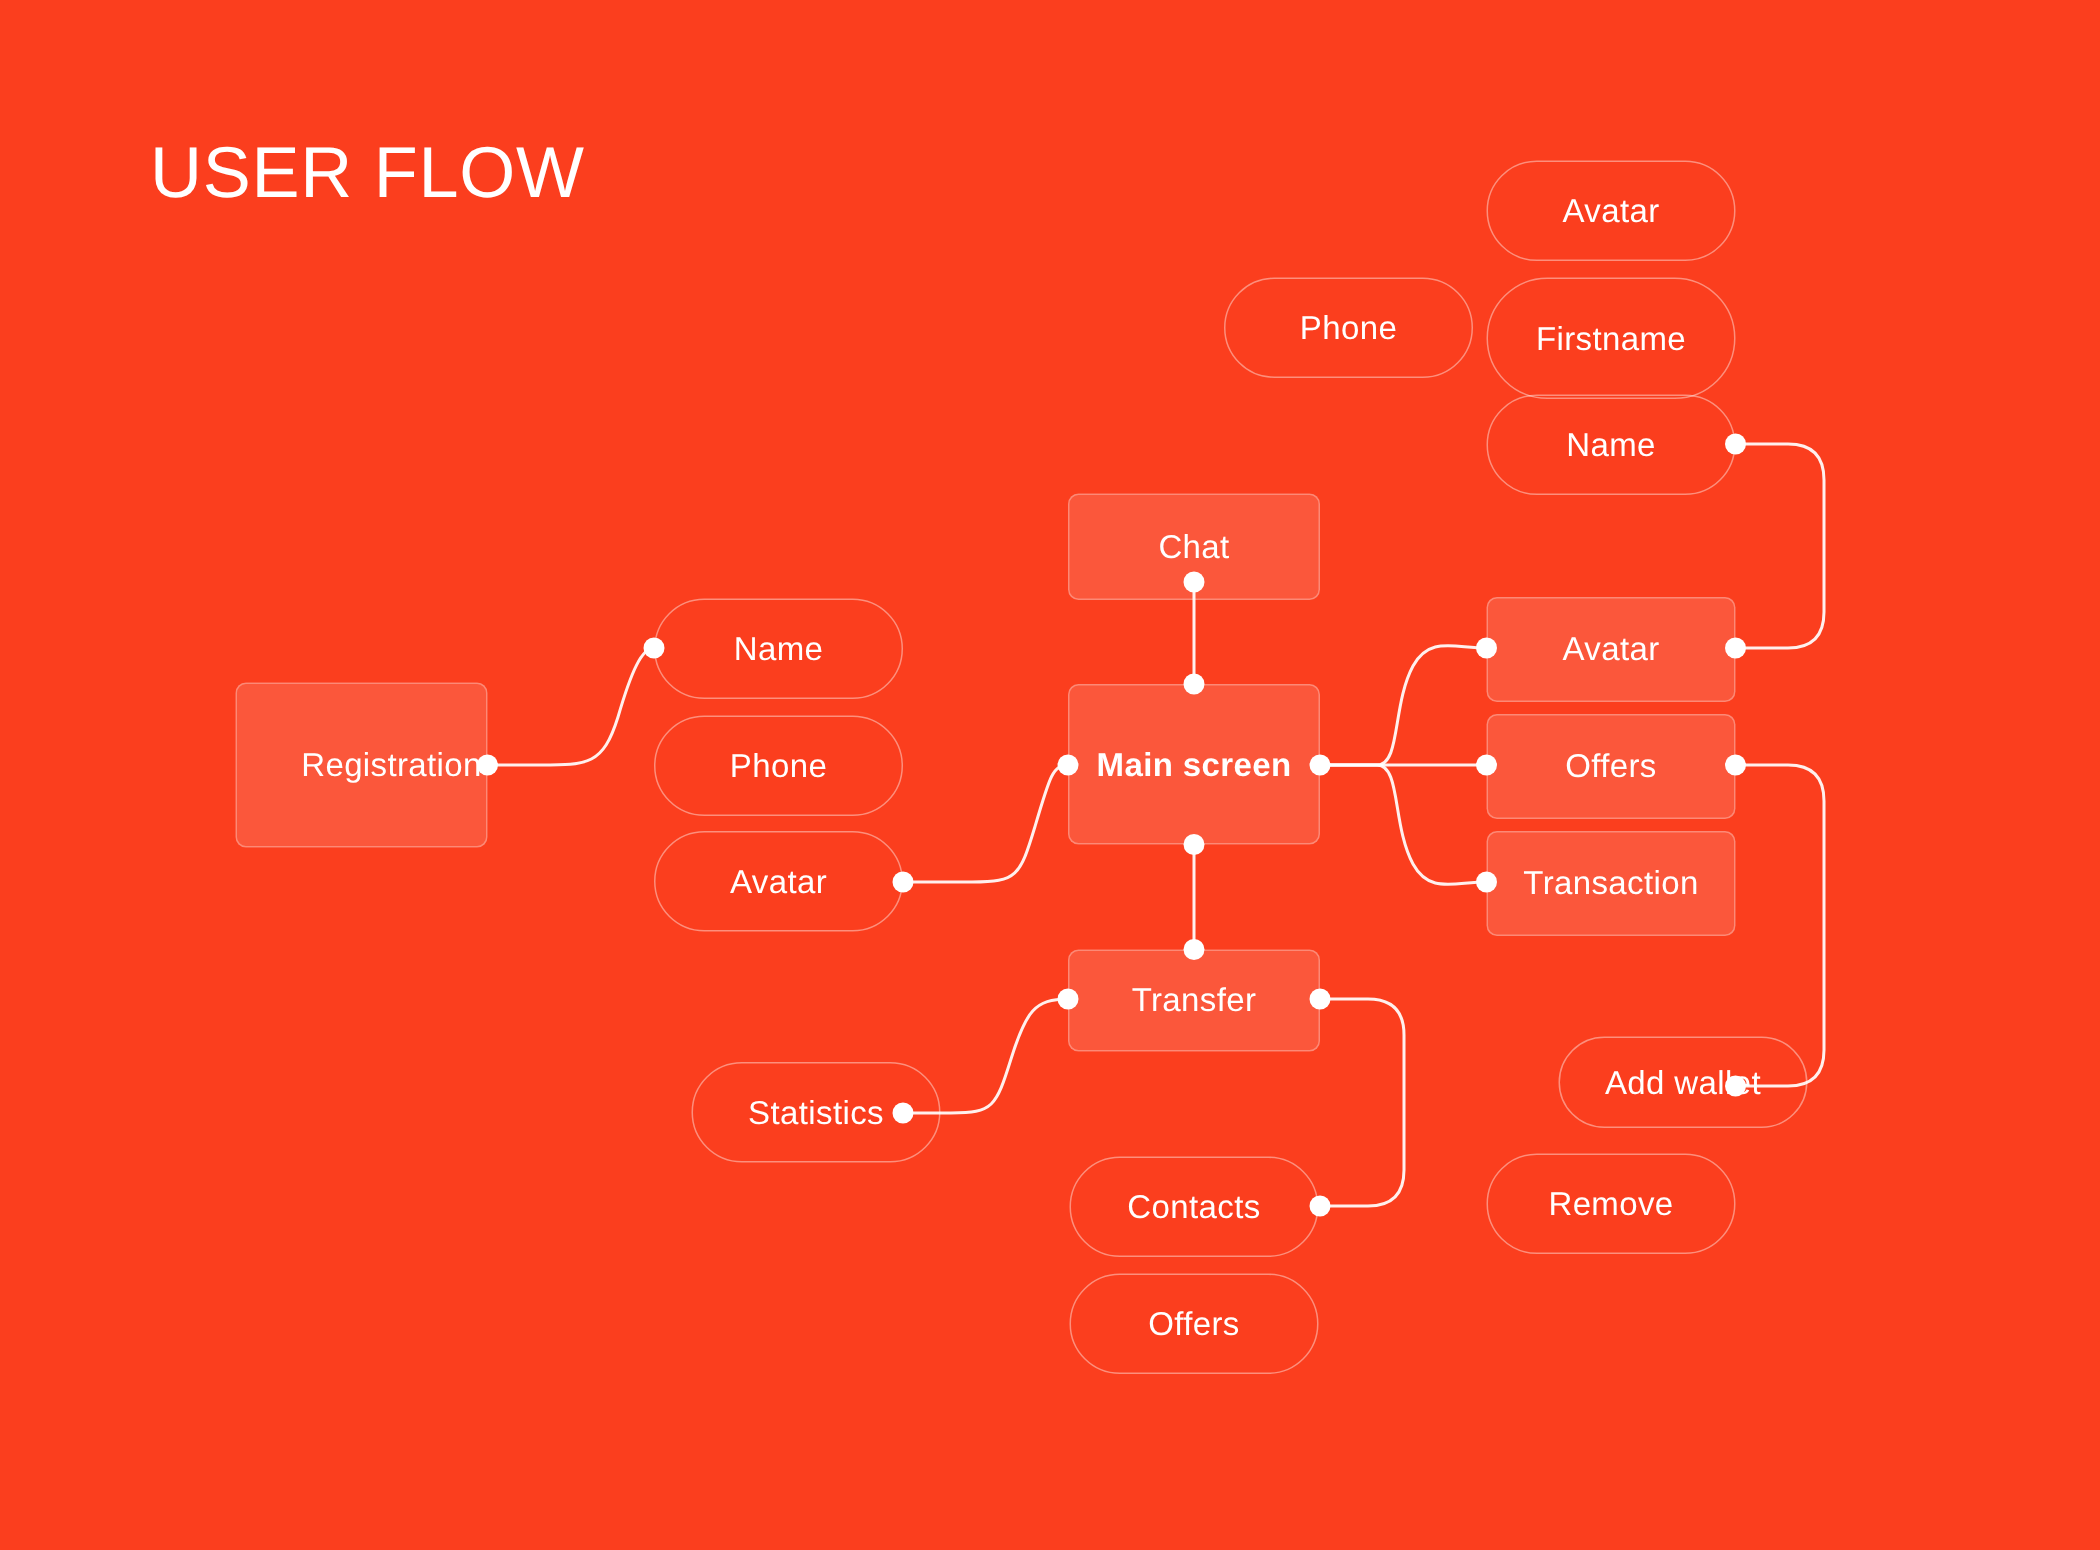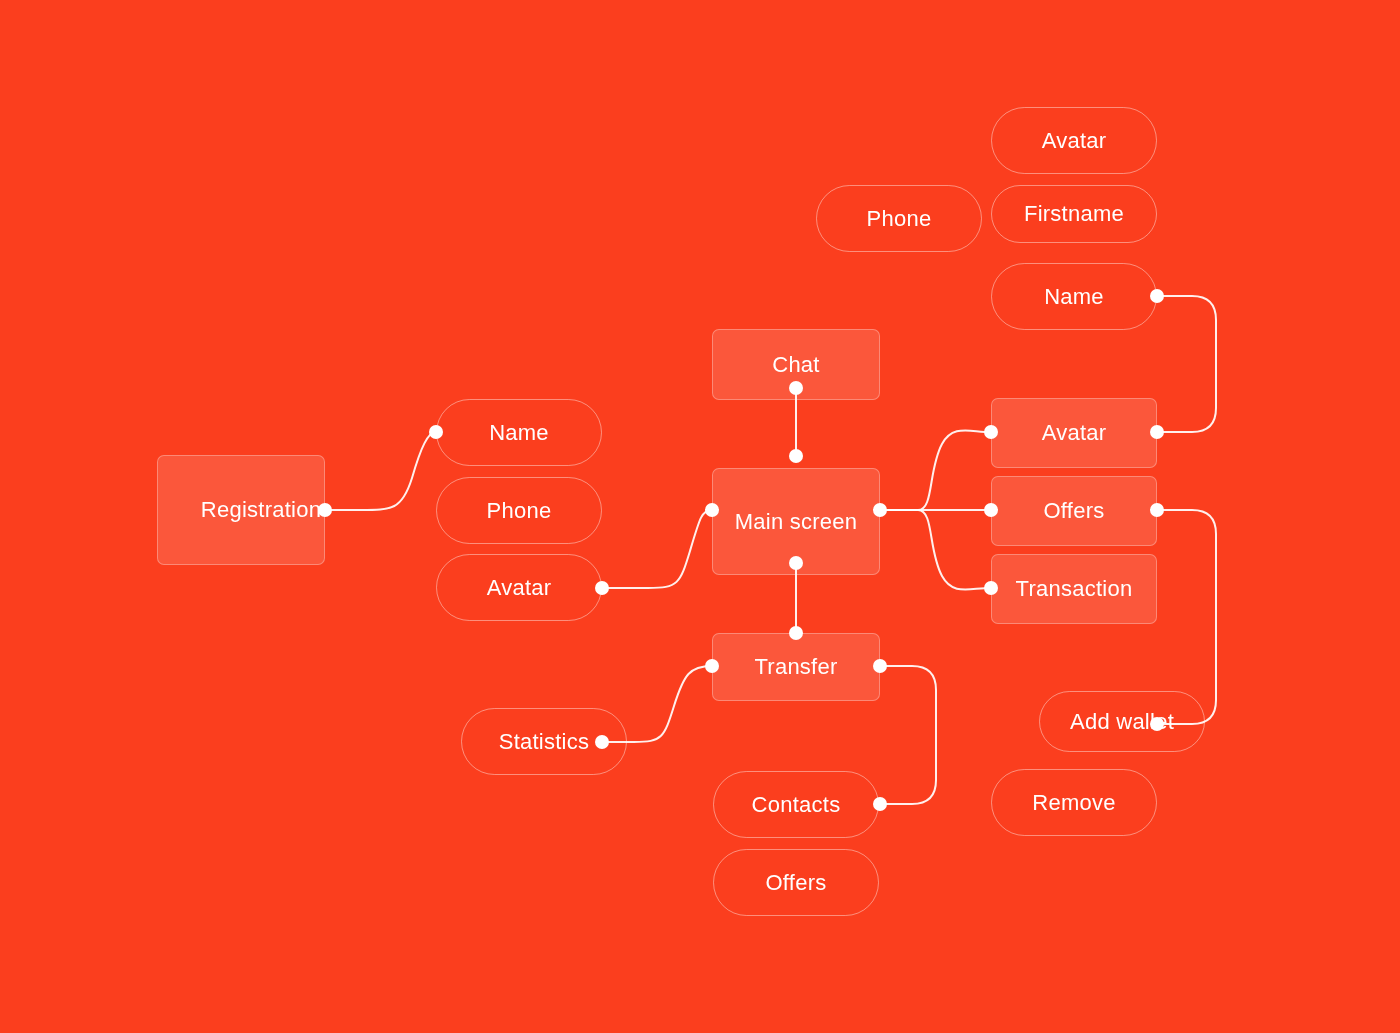--- a/index.html
+++ b/index.html
@@ -60,20 +60,21 @@
   }
   .node-label {
     pointer-events: none;
   }
 </style>
 </head>
 <body>
 
 <div id="canvas">
 
+  <div id="page-title">USER FLOW</div>
 
   <svg id="edge-layer" viewBox="0 0 1400 1033">
     <g id="edges" fill="none" stroke="#FFFFFF" stroke-width="2" stroke-linecap="round" stroke-opacity="0.92">
         <path d="M325,510 L360,510 C392,510 402,510 412,478 C421,447 428,432 436,432"></path>
         <path d="M602,588 L648,588 C678,588 680,584 690,551 C700,517 702,510 712,510"></path>
         <path d="M796,388 L796,456"></path>
         <path d="M796,563 L796,633"></path>
         <path d="M880,510 L918,510 C934,510 928,470 942,444 C953,424 969,432 991,432"></path>
         <path d="M880,510 L991,510"></path>
         <path d="M880,510 L918,510 C934,510 928,550 942,576 C953,596 969,588 991,588"></path>
@@ -115,42 +116,42 @@
       </div>
       <div class="node pill" style="left: 436px; top: 477px; width: 166px; height: 67px;">
         <span class="node-label">Phone</span>
       </div>
       <div class="node pill" style="left: 436px; top: 554px; width: 166px; height: 67px;">
         <span class="node-label">Avatar</span>
       </div>
       <div class="node screen" style="left: 712px; top: 317px; width: 168px; height: 71px; margin-top: 12px;">
         <span class="node-label">Chat</span>
       </div>
-      <div class="node screen" style="left: 712px; top: 468px; width: 168px; height: 107px;">
+      <div class="node screen" style="left: 712px; top: 456px; width: 168px; height: 107px; font-weight: bold;">
         <span class="node-label">Main screen</span>
       </div>
       <div class="node screen" style="left: 712px; top: 633px; width: 168px; height: 68px;">
         <span class="node-label">Transfer</span>
       </div>
       <div class="node pill" style="left: 713px; top: 771px; width: 166px; height: 67px;">
         <span class="node-label">Contacts</span>
       </div>
       <div class="node pill" style="left: 713px; top: 849px; width: 166px; height: 67px;">
         <span class="node-label">Offers</span>
       </div>
       <div class="node pill" style="left: 461px; top: 708px; width: 166px; height: 67px;">
         <span class="node-label">Statistics</span>
       </div>
       <div class="node pill" style="left: 991px; top: 107px; width: 166px; height: 67px;">
         <span class="node-label">Avatar</span>
       </div>
       <div class="node pill" style="left: 816px; top: 185px; width: 166px; height: 67px;">
         <span class="node-label">Phone</span>
       </div>
-      <div class="node pill" style="left: 991px; top: 185px; width: 166px; height: 58px;">
+      <div class="node pill" style="left: 991px; top: 185px; width: 166px; height: 81px;">
         <span class="node-label">Firstname</span>
       </div>
       <div class="node pill" style="left: 991px; top: 263px; width: 166px; height: 67px;">
         <span class="node-label">Name</span>
       </div>
       <div class="node screen" style="left: 991px; top: 398px; width: 166px; height: 70px;">
         <span class="node-label">Avatar</span>
       </div>
       <div class="node screen" style="left: 991px; top: 476px; width: 166px; height: 70px;">
         <span class="node-label">Offers</span>

